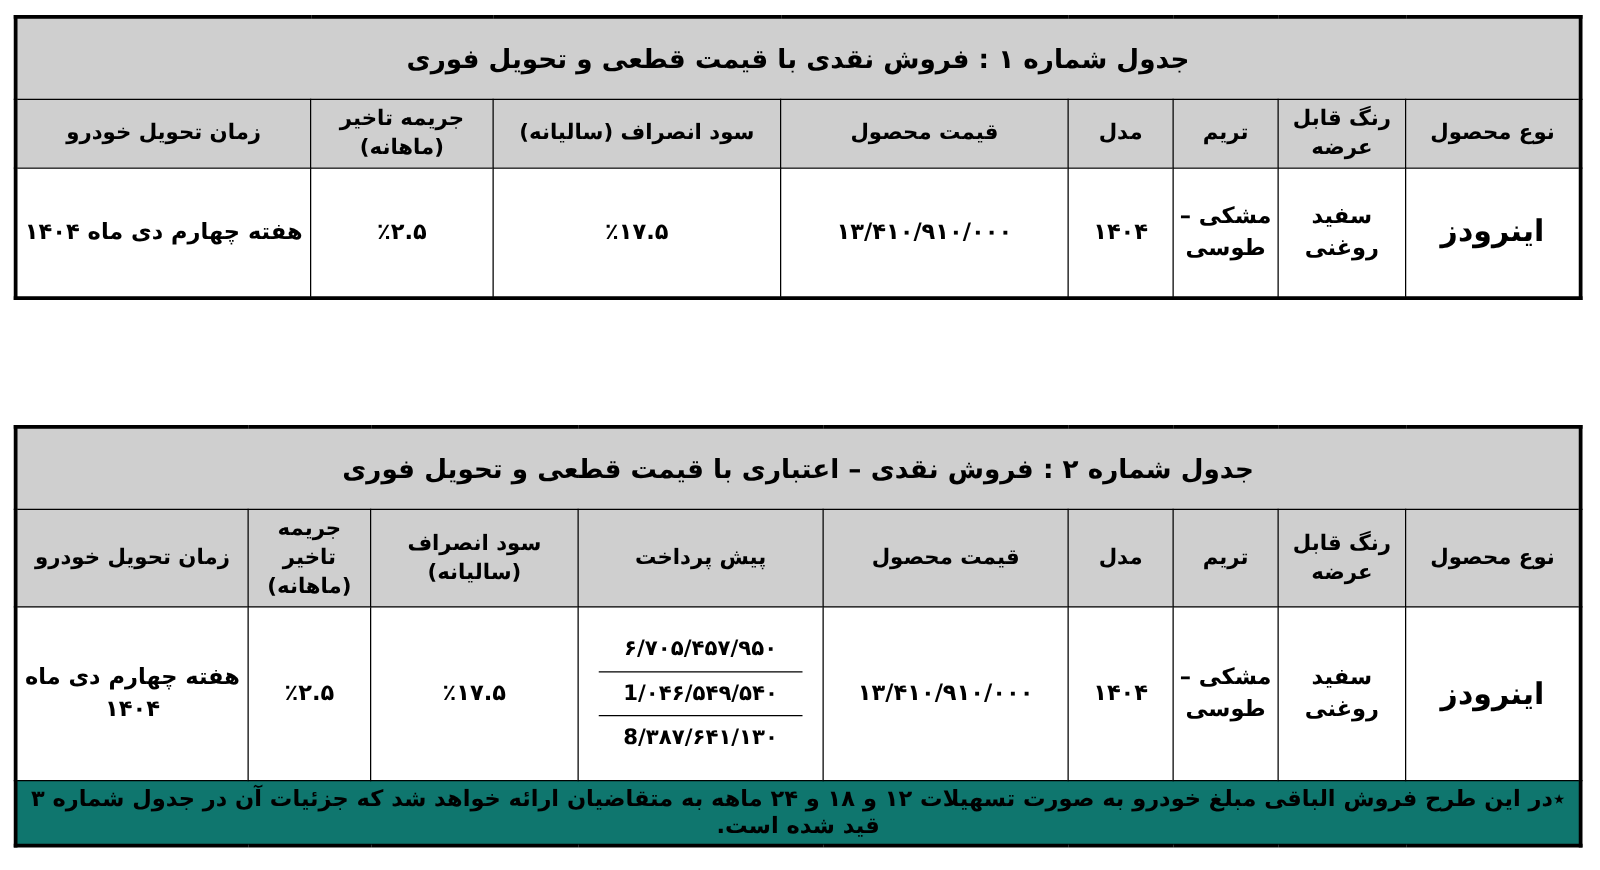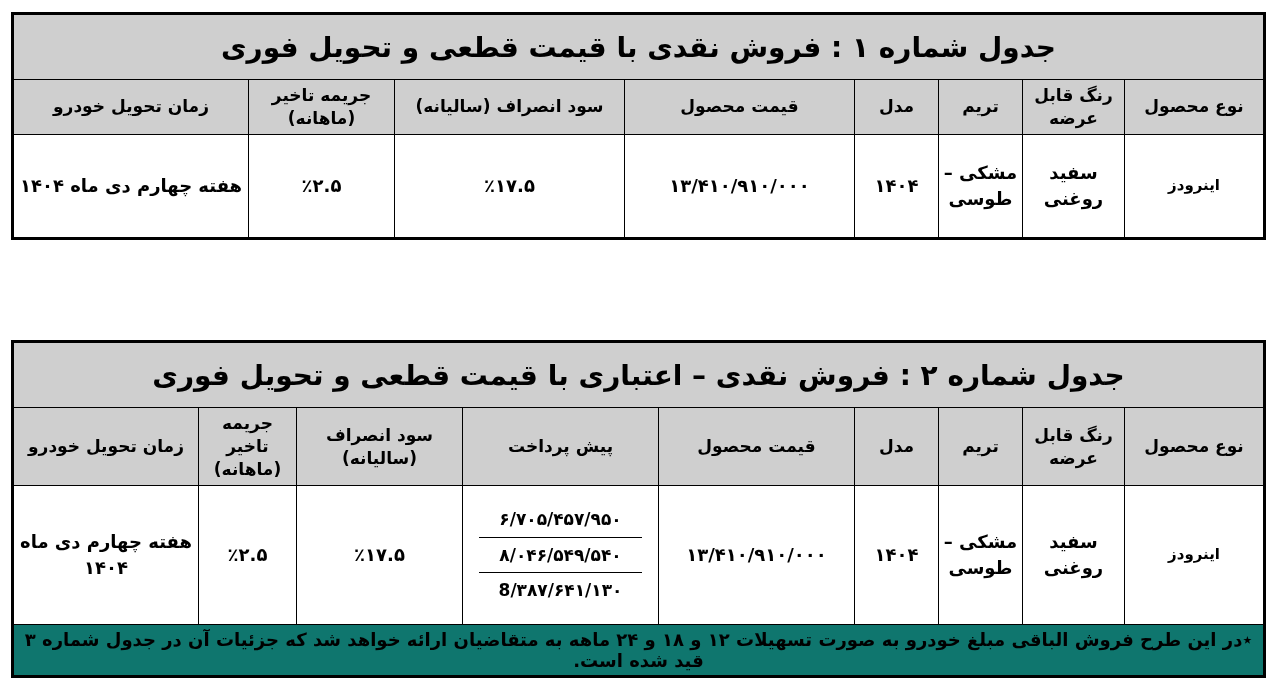--- a/index.html
+++ b/index.html
@@ -29,36 +29,36 @@
   }
   table.sales td, table.sales th {
     border: 1px solid #000000;
     text-align: center;
     vertical-align: middle;
     font-weight: bold;
     padding: 4px 2px;
   }
   .title-cell {
     background: #cfcfcf;
-    font-size: 28px;
+    font-size: 21px;
     height: 56px;
     letter-spacing: 0px;
   }
   .head-cell {
     background: #cfcfcf;
     font-size: 17px;
     line-height: 1.35;
   }
   .body-cell {
     background: #ffffff;
     font-size: 18px;
     line-height: 1.45;
   }
   .body-cell.product {
-    font-size: 15px;
+    font-size: 24px;
   }
   .stack {
     padding: 16px !important;
   }
   .stack .sub {
     border-bottom: 1px solid #000000;
     font-size: 17px;
     padding: 5px 2px;
   }
   .stack .sub:last-child {
@@ -145,21 +145,21 @@
         <td class="head-cell">زمان تحویل خودرو</td>
       </tr>
       <tr style="height:128px">
         <td class="body-cell product">اینرودز</td>
         <td class="body-cell">سفید روغنی</td>
         <td class="body-cell">مشکی – طوسی</td>
         <td class="body-cell">۱۴۰۴</td>
         <td class="body-cell">۱۳/۴۱۰/۹۱۰/۰۰۰</td>
         <td class="body-cell stack">
           <div class="sub">۶/۷۰۵/۴۵۷/۹۵۰</div>
-          <div class="sub">۸/۰۴۶/۵۴۹/۵۴۰</div>
+          <div class="sub">1/۰۴۶/۵۴۹/۵۴۰</div>
           <div class="sub">8/۳۸۷/۶۴۱/۱۳۰</div>
         </td>
         <td class="body-cell">٪۱۷.۵</td>
         <td class="body-cell">٪۲.۵</td>
         <td class="body-cell">هفته چهارم دی ماه ۱۴۰۴</td>
       </tr>
       <tr>
         <td class="note-cell" colspan="9">٭در این طرح فروش الباقی مبلغ خودرو به صورت تسهیلات ۱۲ و ۱۸ و ۲۴ ماهه به متقاضیان ارائه خواهد شد که جزئیات آن در جدول شماره ۳ قید شده است.</td>
       </tr>
     </tbody>

